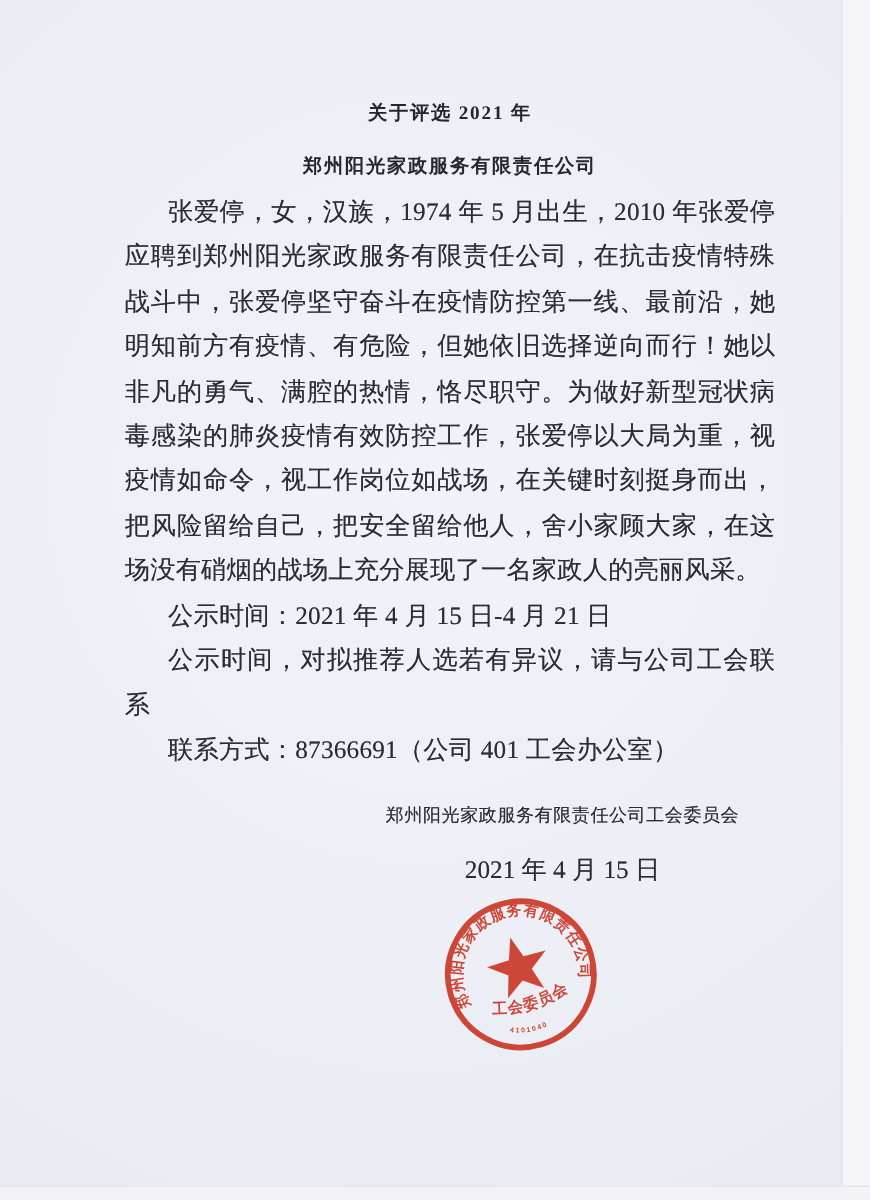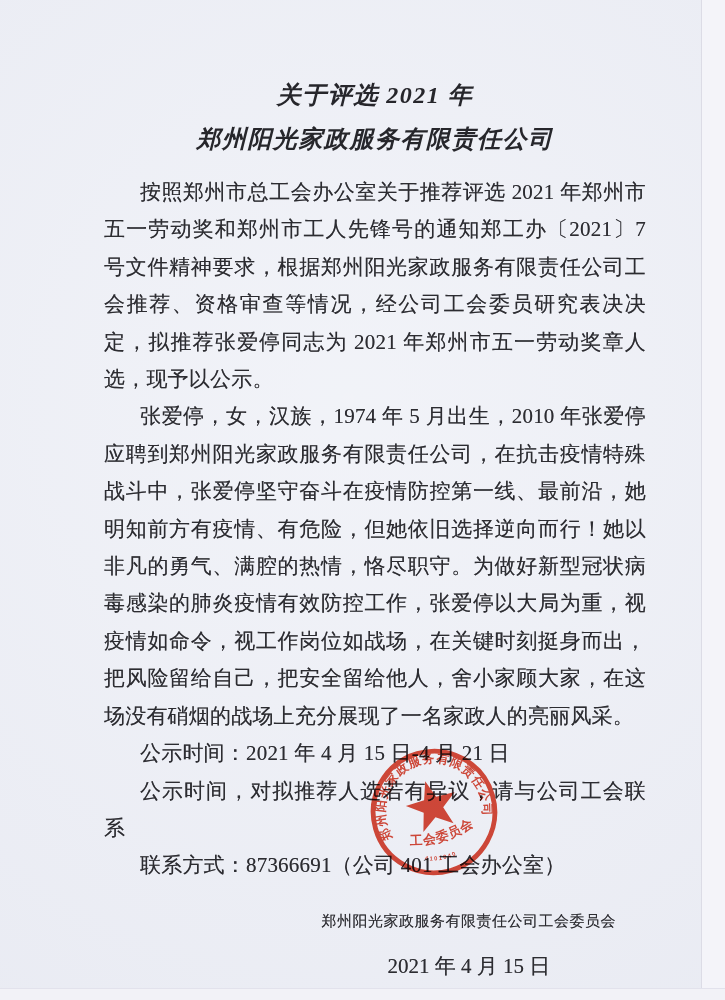--- a/index.html
+++ b/index.html
@@ -25,22 +25,22 @@
   }
   .bottom-band{
     position:absolute;left:0;bottom:0;width:100%;height:11px;
     background:#f2f2f7;border-top:1px solid #e2e2ec;
   }
   .doc{
     position:absolute;left:104px;top:76px;width:542px;
   }
   .title{
     margin:0;text-align:center;
-    font-size:24px;line-height:38px;font-weight:700;
-    letter-spacing:1.5px;color:#26262b;font-style:italic;
+    font-size:16px;line-height:38px;font-weight:700;
+    letter-spacing:1.5px;color:#26262b;
   }
   .title.second{margin-top:6px;}
   .body-p{
     margin:0;
     font-size:21px;line-height:37.4px;
     letter-spacing:0.2px;
     text-align:justify;text-justify:inter-character;
     text-indent:36px;
     text-shadow:0 0 0.5px rgba(44,44,50,0.55);
   }
@@ -76,21 +76,20 @@
 
 <div class="page">
 
   <div class="right-band"></div>
   <div class="bottom-band"></div>
 
   <div class="doc">
     <h1 class="title">关于评选 2021 年</h1>
     <h1 class="title second">郑州阳光家政服务有限责任公司</h1>
 
-    <p class="body-p first">按照郑州市总工会办公室关于推荐评选 2021 年郑州市五一劳动奖和郑州市工人先锋号的通知郑工办〔2021〕7 号文件精神要求，根据郑州阳光家政服务有限责任公司工会推荐、资格审查等情况，经公司工会委员研究表决决定，拟推荐张爱停同志为 2021 年郑州市五一劳动奖章人选，现予以公示。</p>
     <p class="body-p">张爱停，女，汉族，1974 年 5 月出生，2010 年张爱停应聘到郑州阳光家政服务有限责任公司，在抗击疫情特殊战斗中，张爱停坚守奋斗在疫情防控第一线、最前沿，她明知前方有疫情、有危险，但她依旧选择逆向而行！她以非凡的勇气、满腔的热情，恪尽职守。为做好新型冠状病毒感染的肺炎疫情有效防控工作，张爱停以大局为重，视疫情如命令，视工作岗位如战场，在关键时刻挺身而出，把风险留给自己，把安全留给他人，舍小家顾大家，在这场没有硝烟的战场上充分展现了一名家政人的亮丽风采。</p>
     <p class="body-p">公示时间：2021 年 4 月 15 日-4 月 21 日</p>
     <p class="body-p">公示时间，对拟推荐人选若有异议，请与公司工会联系</p>
     <p class="body-p">联系方式：87366691（公司 401 工会办公室）</p>
 
     <div class="sig-block">
       <div class="sig-line">郑州阳光家政服务有限责任公司工会委员会</div>
       <div class="date-line">2021 年 4 月 15 日</div>
     </div>
   </div>

